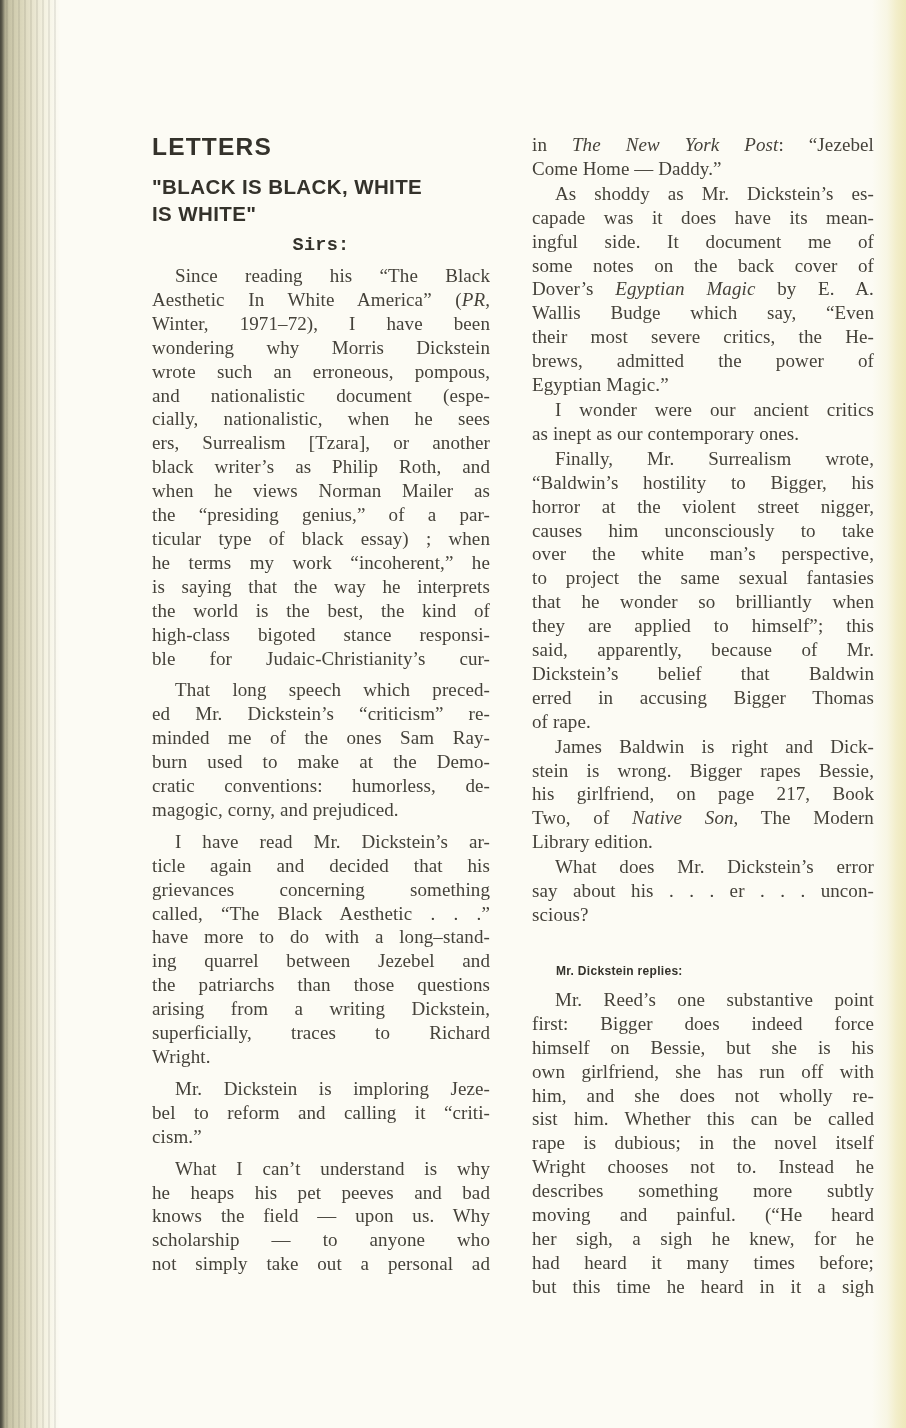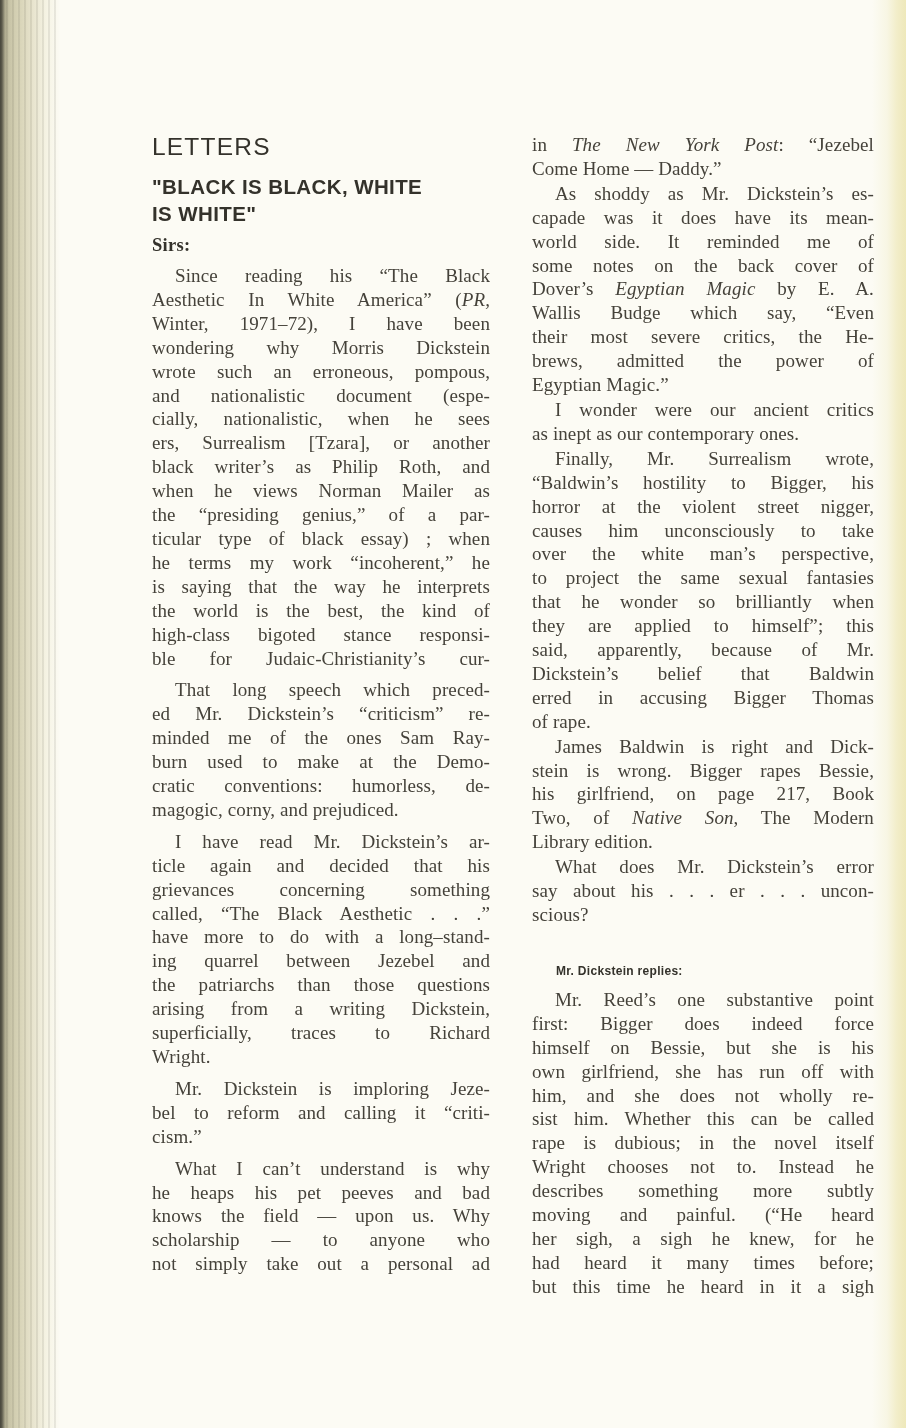--- a/index.html
+++ b/index.html
@@ -39,33 +39,33 @@
   .line.last { text-align-last: left; }
   .line.ind { text-indent: 23px; }
   .line i { font-style: italic; }
 
   .para { margin-top: 8px; }
   .col-right .para { margin-top: 1px; }
   .col-right .para:first-child { margin-top: 0; }
 
   .h-letters {
     font-family: "Liberation Sans", sans-serif;
-    font-weight: 400; font-size: 24.5px; line-height: 28px;
+    font-weight: 700; font-size: 24.5px; line-height: 28px;
     letter-spacing: 1.2px; color: #34322b;
   }
   .h-title {
     font-family: "Liberation Sans", sans-serif;
     font-weight: 700; font-size: 20.5px; line-height: 27px;
     letter-spacing: 0.4px; color: #34322b; white-space: nowrap;
   }
   .h-title.first { margin-top: 12px; }
   .h-sirs {
-    font-family: Liberation Serif, serif;
+    font-family: Liberation Mono, monospace;
     font-weight: 700; font-size: 18.5px; line-height: 21px;
-    margin-top: 8px; letter-spacing: 0.3px; color: #34322b;
+    margin-top: 8px; letter-spacing: 0.3px; color: #34322b; text-align: center;
   }
   .sig {
     font-family: "Liberation Sans", sans-serif;
     font-weight: 700; font-size: 17.5px; line-height: 24px;
     margin-top: 3px; padding-left: 22px;
     letter-spacing: 0.2px; color: #34322b; white-space: nowrap;
   }
   .h-reply {
     font-family: "Liberation Sans", sans-serif;
     font-weight: 700; font-size: 12px; line-height: 24px;
@@ -139,21 +139,21 @@
       </div>
     </div>
   <div class="col col-right" id="col-right">
       <div class="para">
         <div class="line">in <i>The New York Post</i>: “Jezebel</div>
         <div class="line last">Come Home — Daddy.”</div>
       </div>
       <div class="para">
         <div class="line ind">As shoddy as Mr. Dickstein’s es-</div>
         <div class="line">capade was it does have its mean-</div>
-        <div class="line">world side. It reminded me of</div>
+        <div class="line">ingful side. It document me of</div>
         <div class="line">some notes on the back cover of</div>
         <div class="line">Dover’s <i>Egyptian Magic</i> by E. A.</div>
         <div class="line">Wallis Budge which say, “Even</div>
         <div class="line">their most severe critics, the He-</div>
         <div class="line">brews, admitted the power of</div>
         <div class="line last">Egyptian Magic.”</div>
       </div>
       <div class="para">
         <div class="line ind">I wonder were our ancient critics</div>
         <div class="line last">as inept as our contemporary ones.</div>

